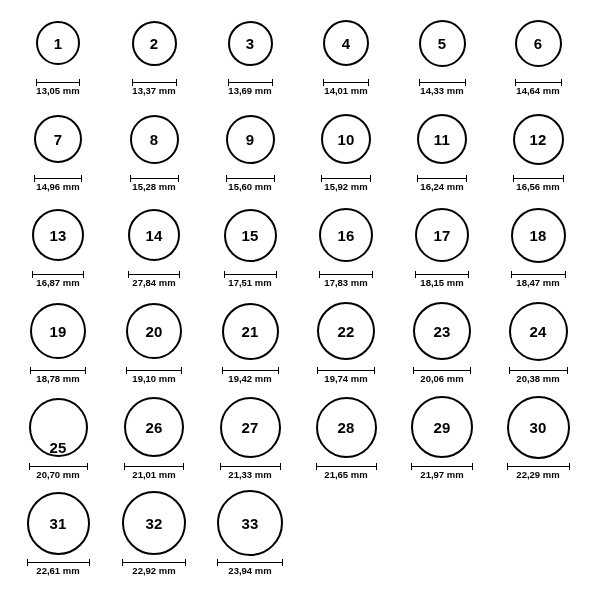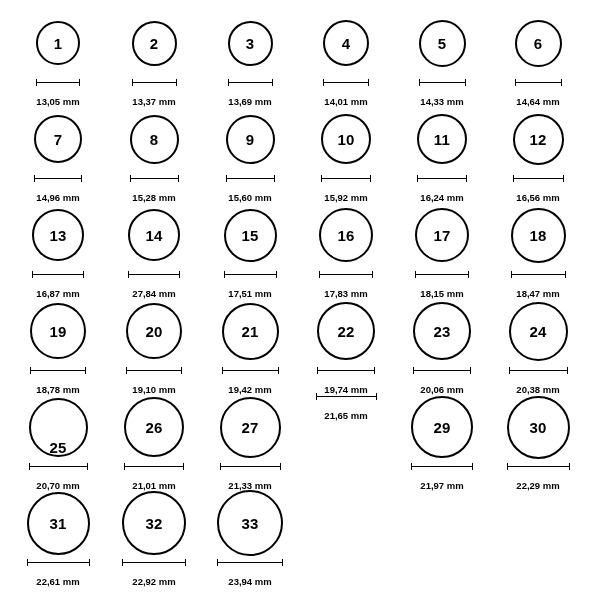--- a/index.html
+++ b/index.html
@@ -84,21 +84,21 @@
     top: 3px;
     left: 0;
     right: 0;
     height: 1px;
     background: #000000;
   }
   .size-text {
     font-size: 9.5px;
     font-weight: bold;
     line-height: 1.1;
-    margin-top: 11px;
+    margin-top: 0;
     white-space: nowrap;
   }
 </style>
 </head>
 <body>
 
 <div id="chart">
     <div class="row">
       <div class="cell">
         <div class="ring-wrap">
@@ -453,20 +453,25 @@
           </div>
         </div>
         <div class="measure">
           <div class="bar" style="width: 61px;">
             <div class="line"></div>
           </div>
           <div class="size-text">21,33 mm</div>
         </div>
       </div>
       <div class="cell">
+        <div class="ring-wrap">
+          <div class="ring" style="width: 61px; height: 61px;">
+            <span class="ring-label">28</span>
+          </div>
+        </div>
         <div class="measure">
           <div class="bar" style="width: 61px;">
             <div class="line"></div>
           </div>
           <div class="size-text">21,65 mm</div>
         </div>
       </div>
       <div class="cell">
         <div class="ring-wrap">
           <div class="ring" style="width: 62px; height: 62px;">

